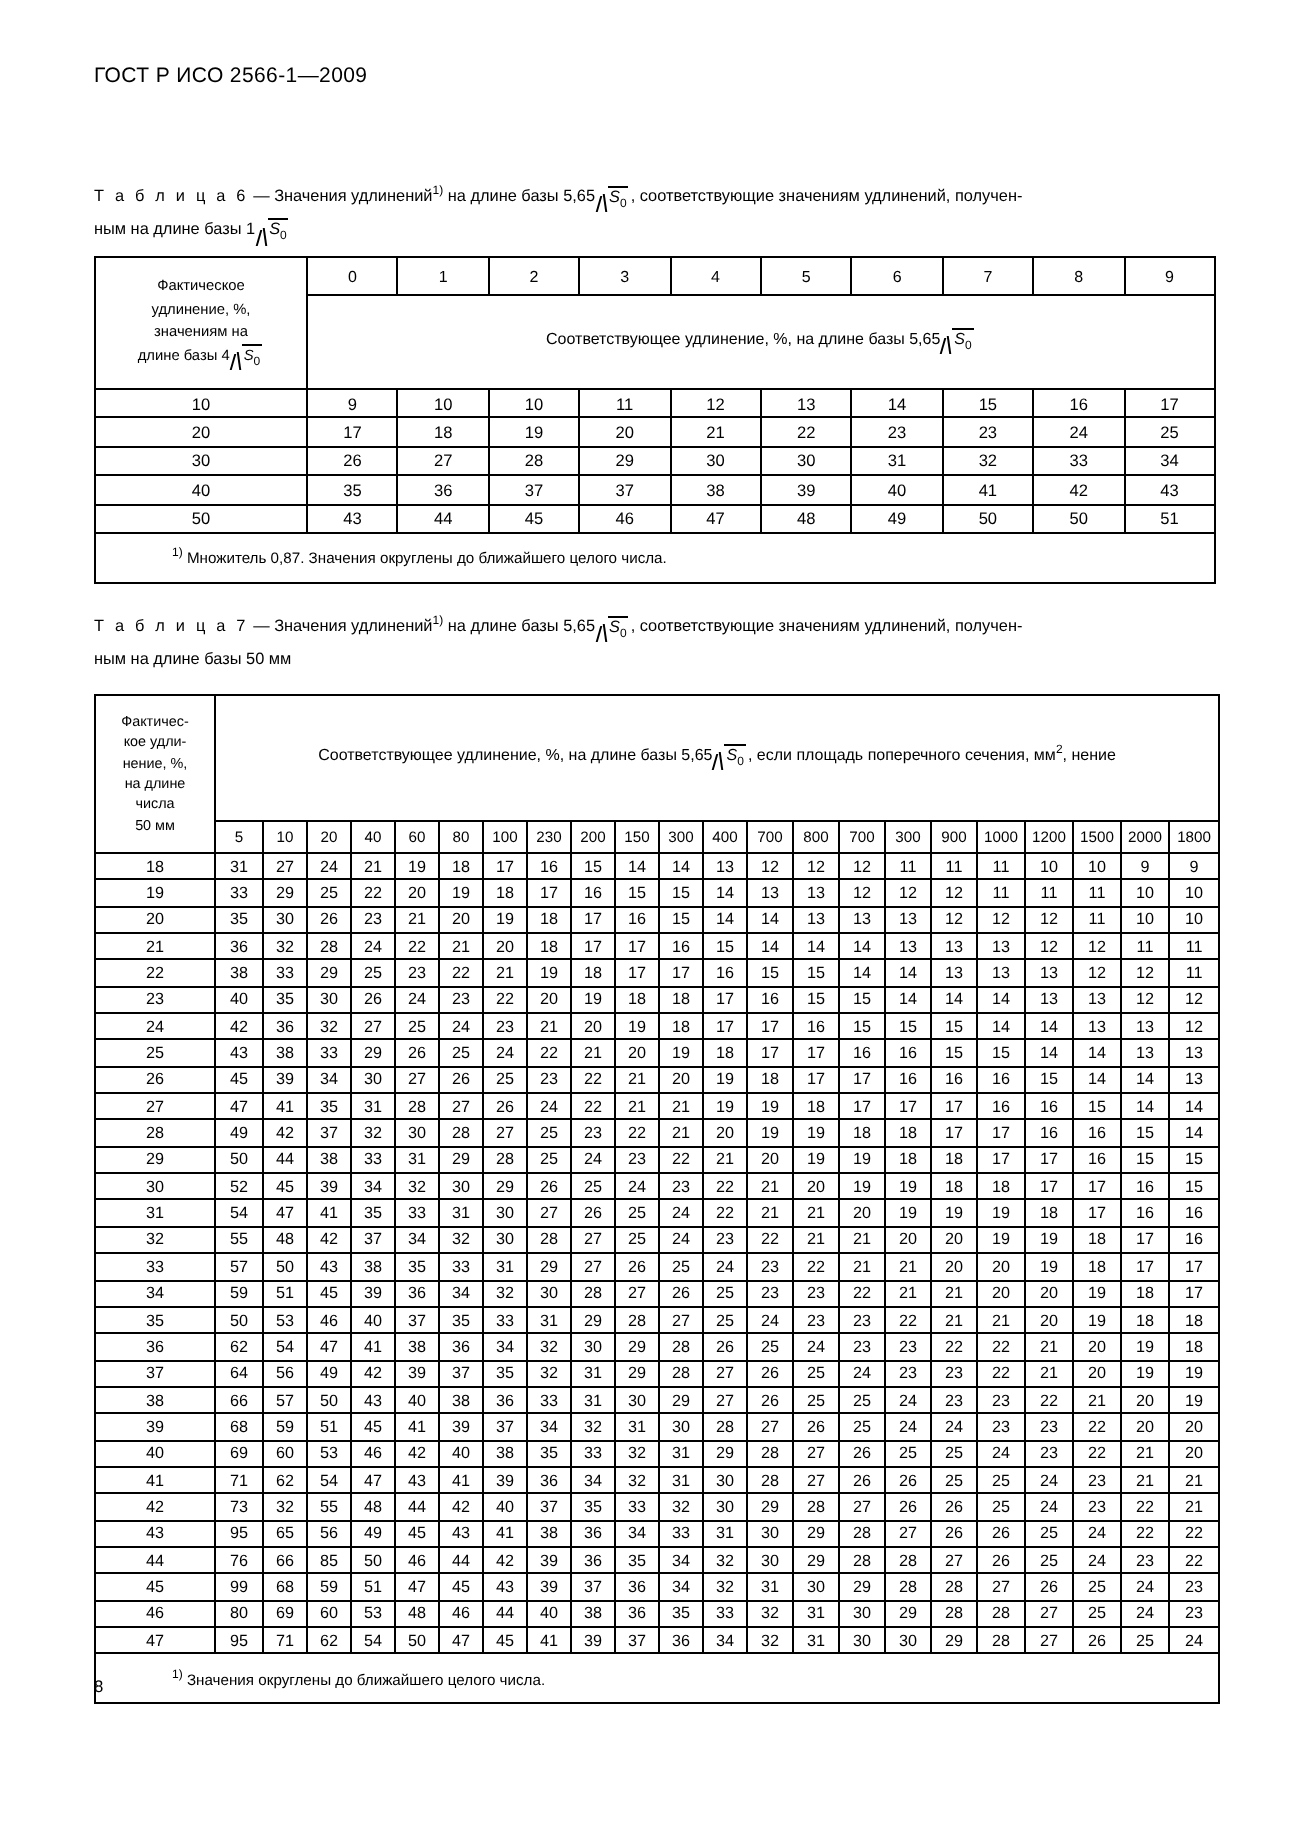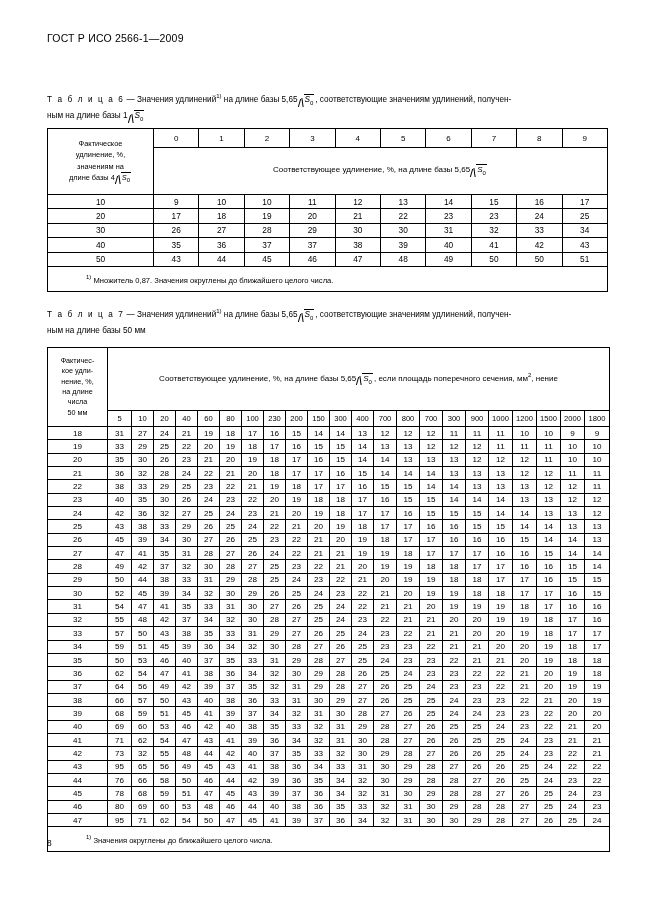--- a/index.html
+++ b/index.html
@@ -1030,21 +1030,21 @@
           <td class="d">26</td>
           <td class="d">25</td>
           <td class="d">24</td>
           <td class="d">22</td>
           <td class="d thick-right">22</td>
         </tr>
         <tr>
           <td class="rowlab thick-left">44</td>
           <td class="d">76</td>
           <td class="d">66</td>
-          <td class="d">58</td>
+          <td class="d">85</td>
           <td class="d">50</td>
           <td class="d">46</td>
           <td class="d">44</td>
           <td class="d">42</td>
           <td class="d">39</td>
           <td class="d">36</td>
           <td class="d">35</td>
           <td class="d">34</td>
           <td class="d">32</td>
           <td class="d">30</td>
@@ -1053,21 +1053,21 @@
           <td class="d">28</td>
           <td class="d">27</td>
           <td class="d">26</td>
           <td class="d">25</td>
           <td class="d">24</td>
           <td class="d">23</td>
           <td class="d thick-right">22</td>
         </tr>
         <tr>
           <td class="rowlab thick-left">45</td>
-          <td class="d">78</td>
+          <td class="d">99</td>
           <td class="d">68</td>
           <td class="d">59</td>
           <td class="d">51</td>
           <td class="d">47</td>
           <td class="d">45</td>
           <td class="d">43</td>
           <td class="d">39</td>
           <td class="d">37</td>
           <td class="d">36</td>
           <td class="d">34</td>

